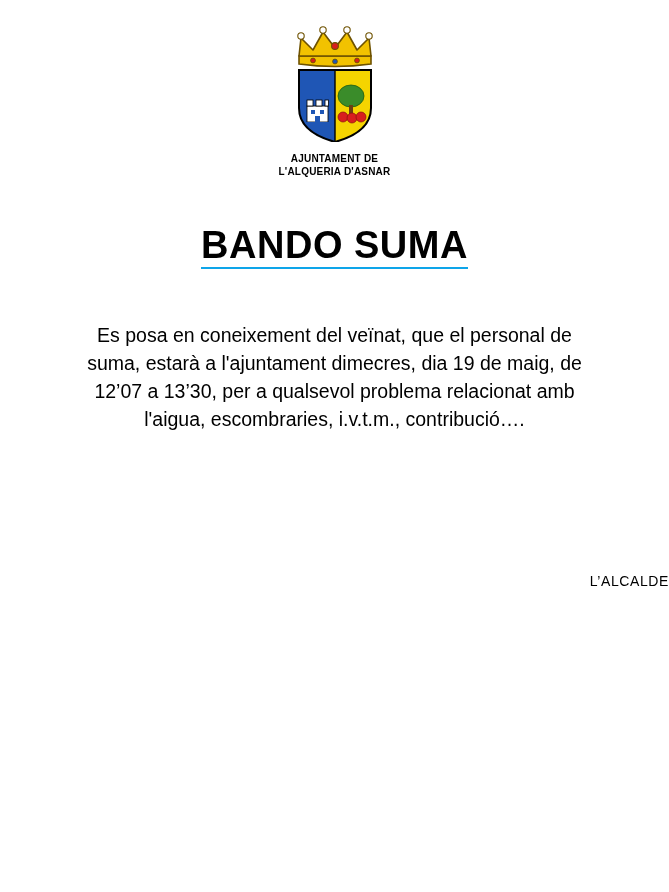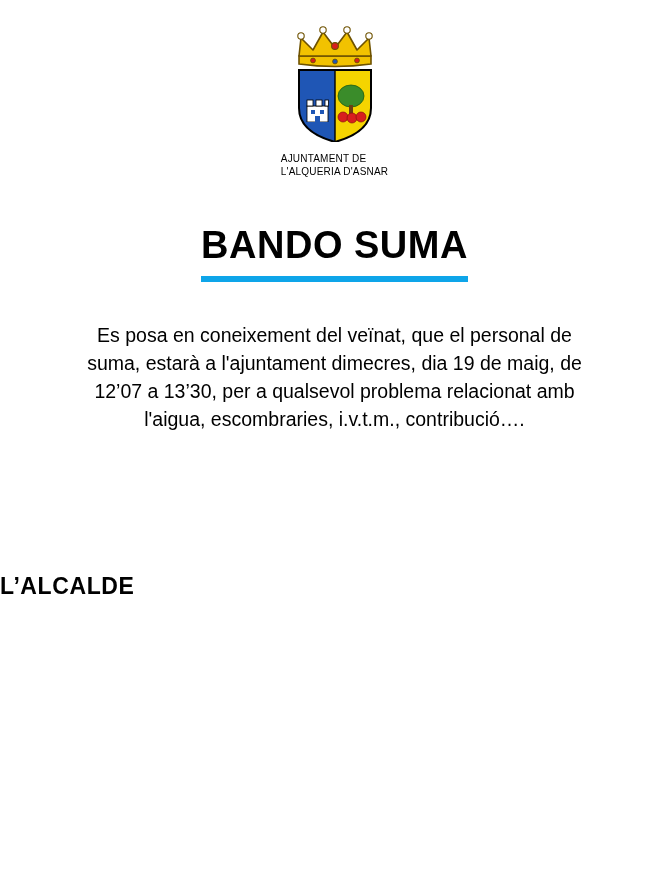--- a/index.html
+++ b/index.html
@@ -32,54 +32,55 @@
   .crest {
     width: 116px;
     height: 120px;
     position: relative;
   }
   .crest svg {
     display: block;
   }
   .org-name {
     margin-top: 10px;
+    text-align: center;
     font-size: 10px;
-    font-weight: normal;
+    font-weight: bold;
     letter-spacing: 0.2px;
     line-height: 13px;
   }
 
   
   .title {
     margin-top: 46px;
     text-align: center;
     font-size: 38px;
     font-weight: bold;
     letter-spacing: 0.5px;
   }
   .title span {
-    border-bottom: 6px solid #0ea5e9;
-    padding-bottom: 10px;
+    border-bottom: 2px solid #0ea5e9;
+    padding-bottom: 1px;
   }
 
   
   .body-text {
     margin: 54px auto 0 auto;
     width: 500px;
     text-align: center;
     font-size: 19.5px;
     line-height: 28px;
   }
 
   
   .signature {
     margin-top: 140px;
-    text-align: left;
-    font-size: 23px;
-    font-weight: bold;
+    text-align: right;
+    font-size: 14px;
+    font-weight: normal;
     letter-spacing: 0.6px;
   }
 </style>
 </head>
 <body>
 
 <div class="page">
 
   <div class="crest-block">
 

